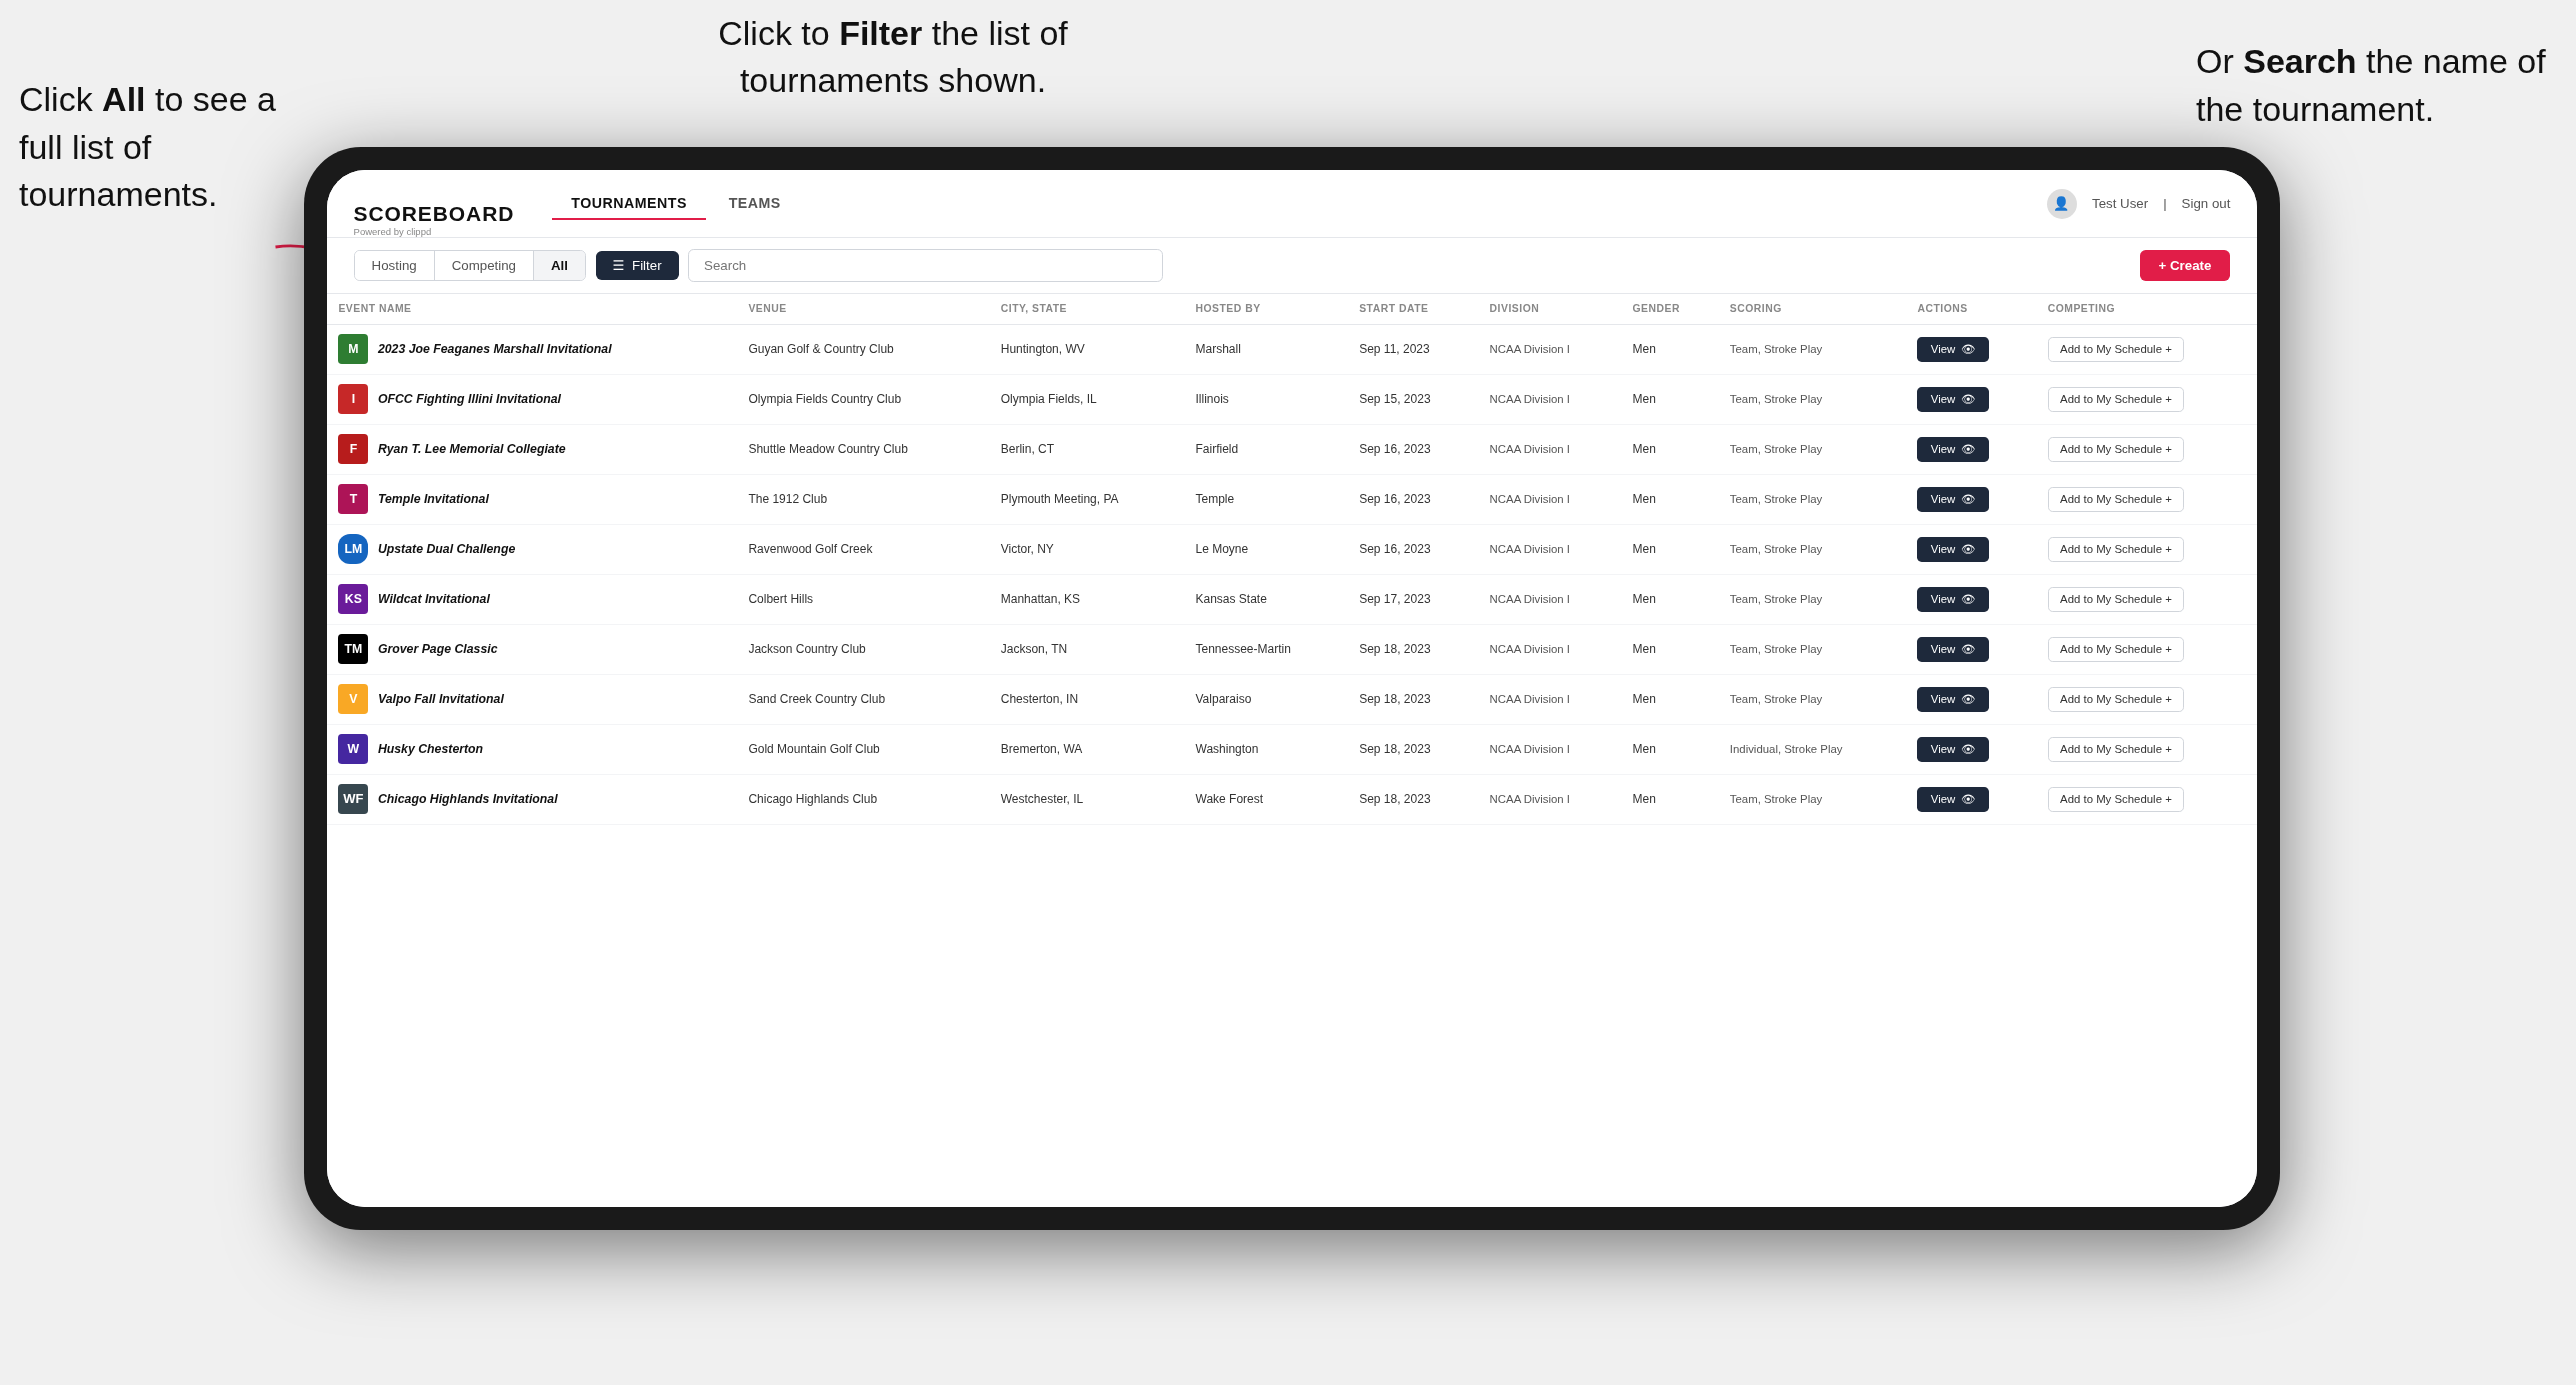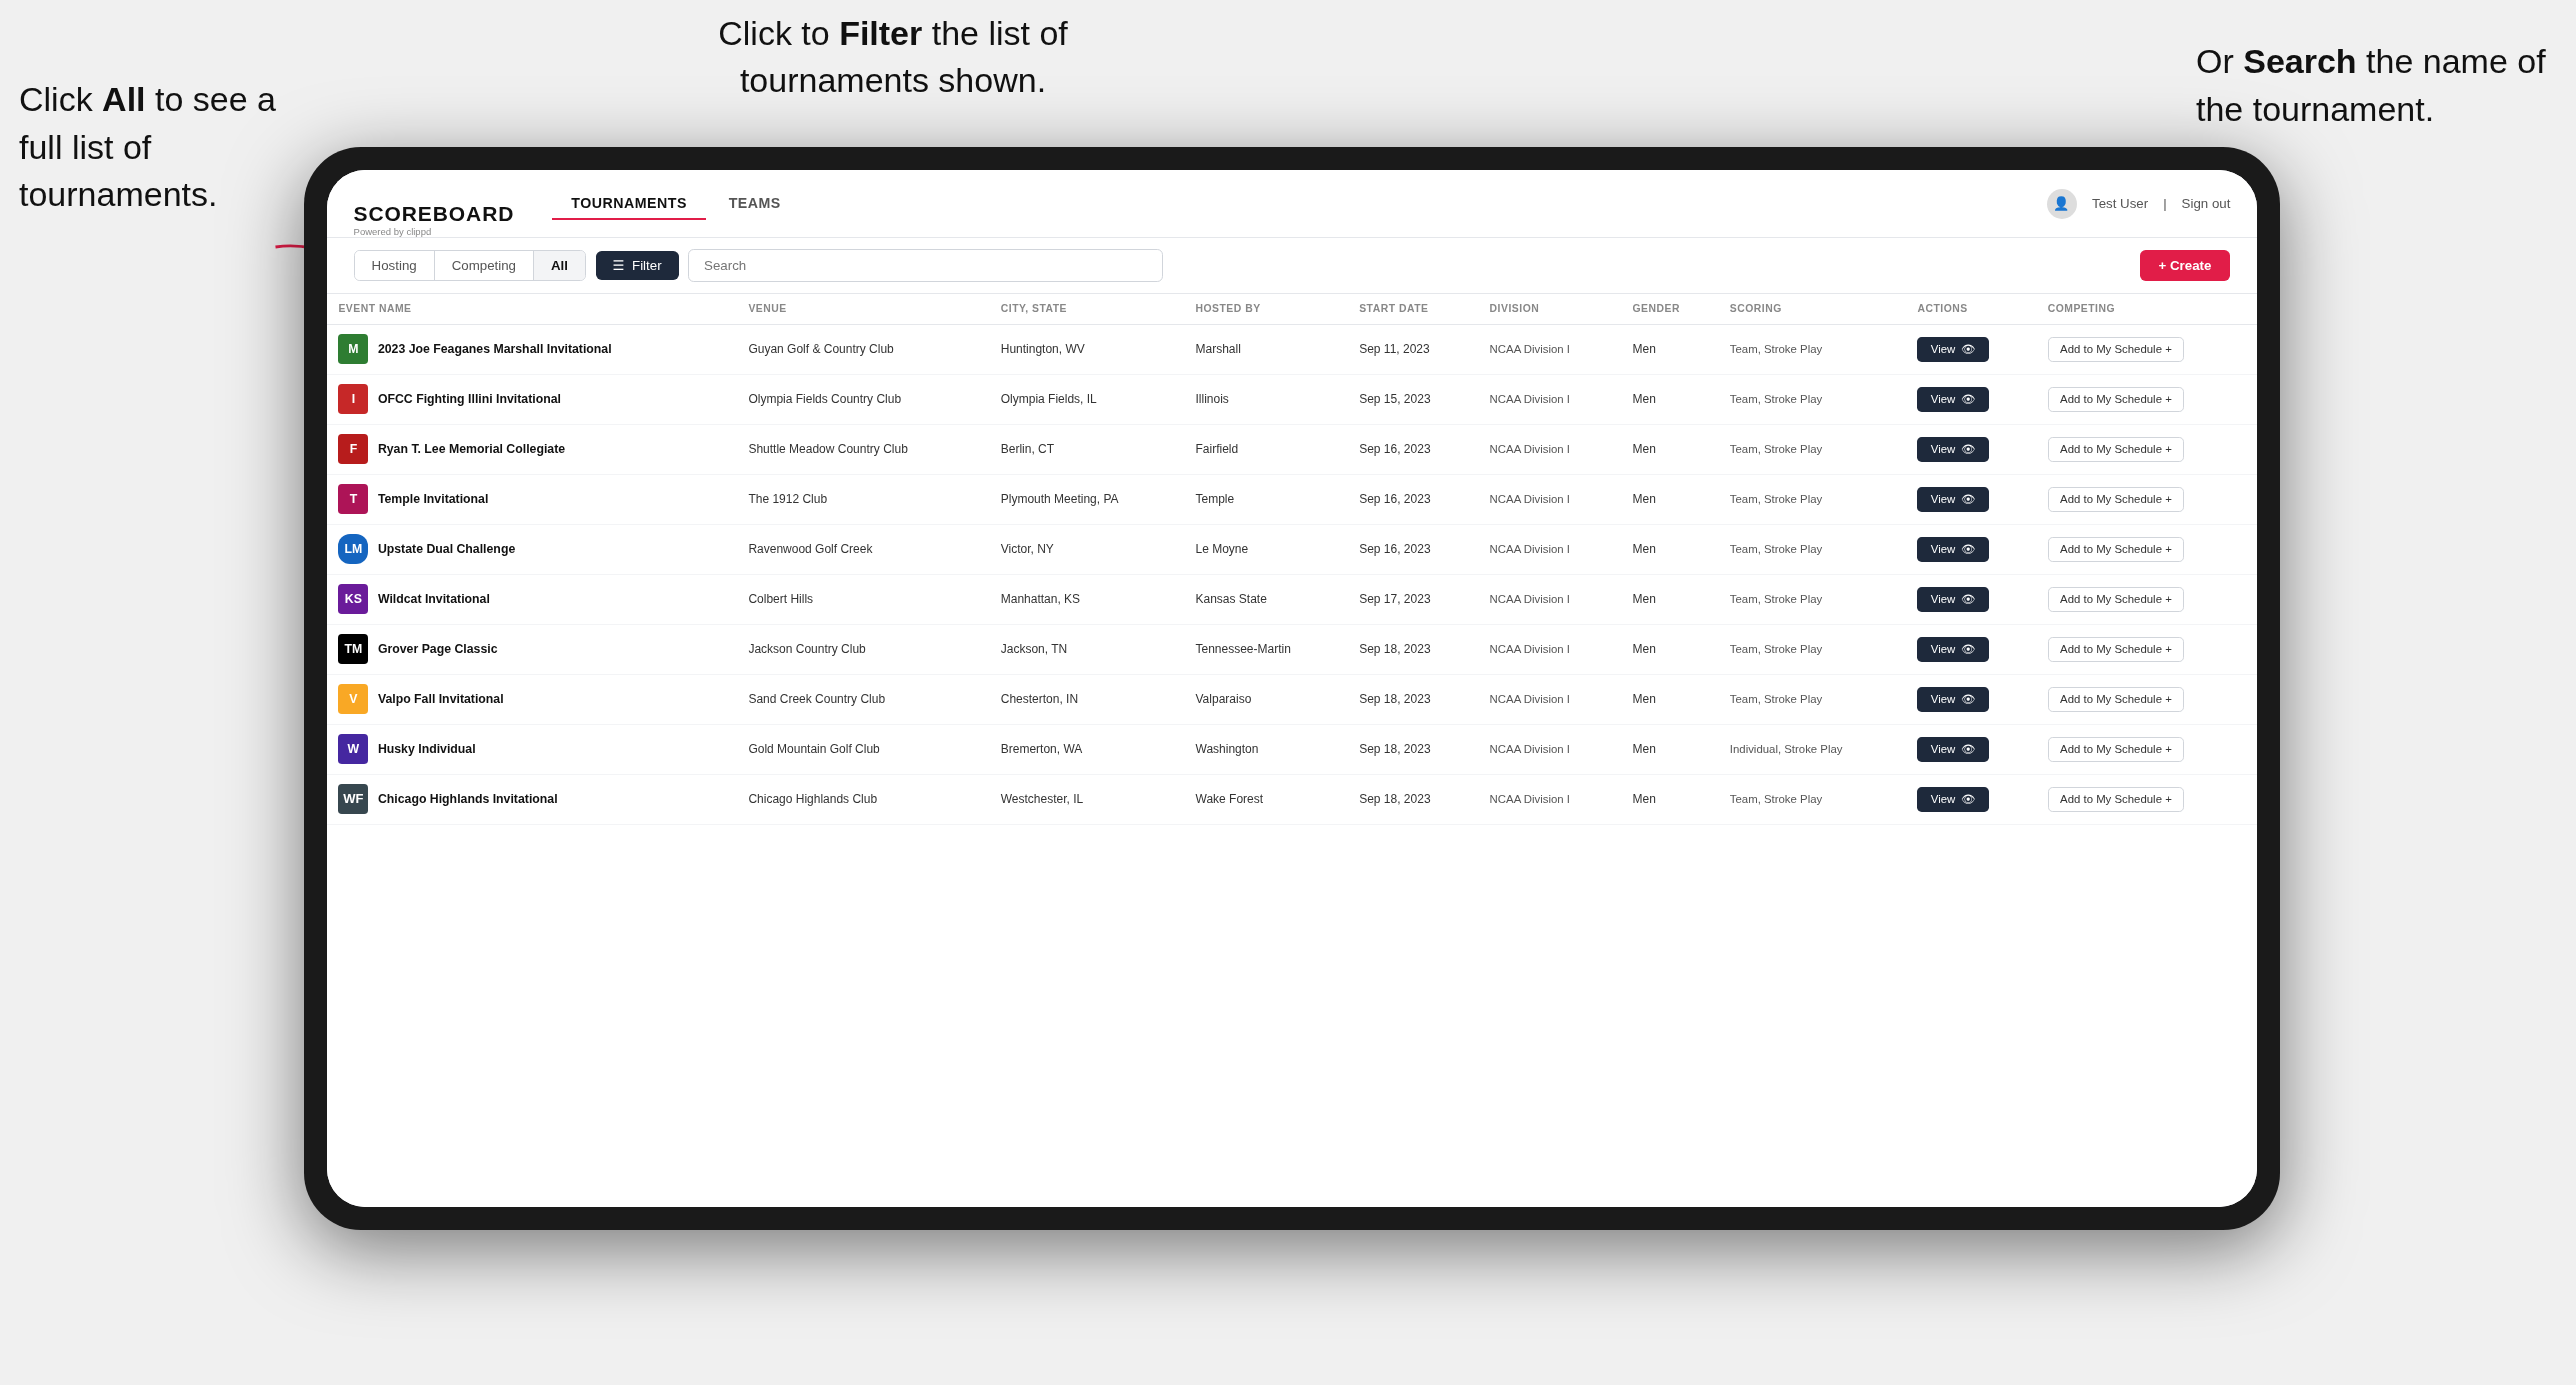--- a/index.html
+++ b/index.html
@@ -263,20 +263,21 @@
       display: flex;
       align-items: center;
       justify-content: center;
       font-size: 15px;
     }
 
     .event-name {
       font-weight: 600;
       color: #111;
       font-size: 12.3px;
+      font-style: italic;
     }
 
     .division-text {
       font-size: 11.4px;
       color: #555;
       line-height: 1.3;
     }
 
     .view-btn {
       display: flex;
@@ -630,21 +631,21 @@
     <td>
       <button class="schedule-btn">
         Add to My Schedule +
       </button>
     </td>
   </tr>
             <tr>
     <td>
       <div class="event-cell">
         <div class="team-logo" style="background:#4527a0;color:#fff;font-size:12.3px;font-weight:700;">W</div>
-        <span class="event-name">Husky Individual</span>
+        <span class="event-name">Husky Chesterton</span>
       </div>
     </td>
     <td>Gold Mountain Golf Club</td>
     <td>Bremerton, WA</td>
     <td>Washington</td>
     <td>Sep 18, 2023</td>
     <td>
                 <div class="division-text">NCAA Division I</div>
               </td>
     <td>Men</td>

